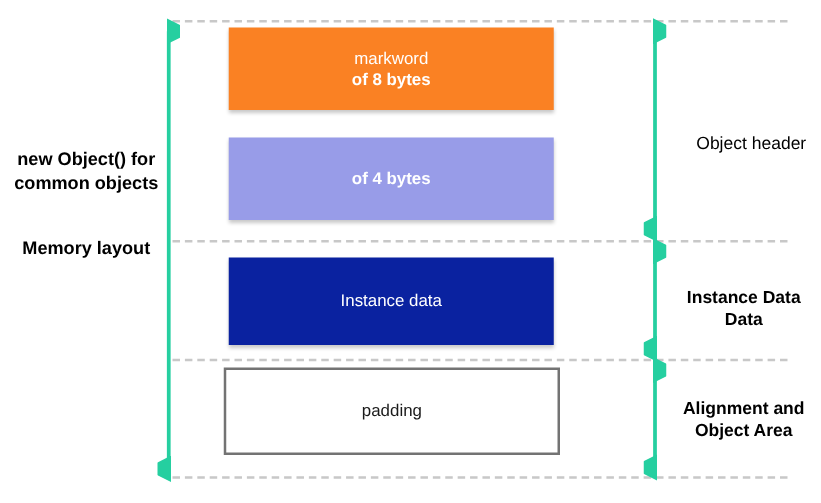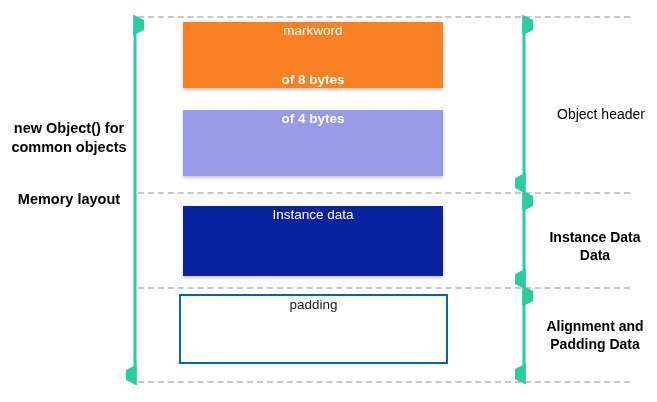--- a/index.html
+++ b/index.html
@@ -25,21 +25,21 @@
     border-top: 2px dashed #c8c8c8;
   }
 
   
   .block {
     position: absolute;
     box-sizing: border-box;
     display: flex;
     flex-direction: column;
     align-items: center;
-    justify-content: space-between;
+    justify-content: center;
     text-align: center;
     line-height: 1.28;
     font-size: 13.5px;
   }
   .block .l1 { font-weight: 400; }
   .block .l2 { font-weight: 700; }
 
   .block.shadowed {
     box-shadow: 0 2px 3px rgba(0,0,0,0.22);
   }
@@ -52,21 +52,21 @@
     background: #989ce8;
     color: #ffffff;
   }
   .block.instance {
     background: #0a22a0;
     color: #ffffff;
   }
   .block.padding {
     background: #ffffff;
     color: #1a1a1a;
-    border: 2px solid #0369a1;
+    border: 2px solid #737373;
   }
 
   
   .arrow {
     position: absolute;
   }
 
   
   .label {
     position: absolute;
@@ -161,16 +161,16 @@
     <div>Object header</div>
   </div>
 
   <div class="label right-bold" style="left:536px; top:228px; width:118px;">
     <div>Instance Data</div>
     <div>Data</div>
   </div>
 
   <div class="label right-bold" style="left:534px; top:317px; width:122px;">
     <div>Alignment and</div>
-    <div>Padding Data</div>
+    <div>Object Area</div>
   </div>
 
 </div>
 
 </body></html>

